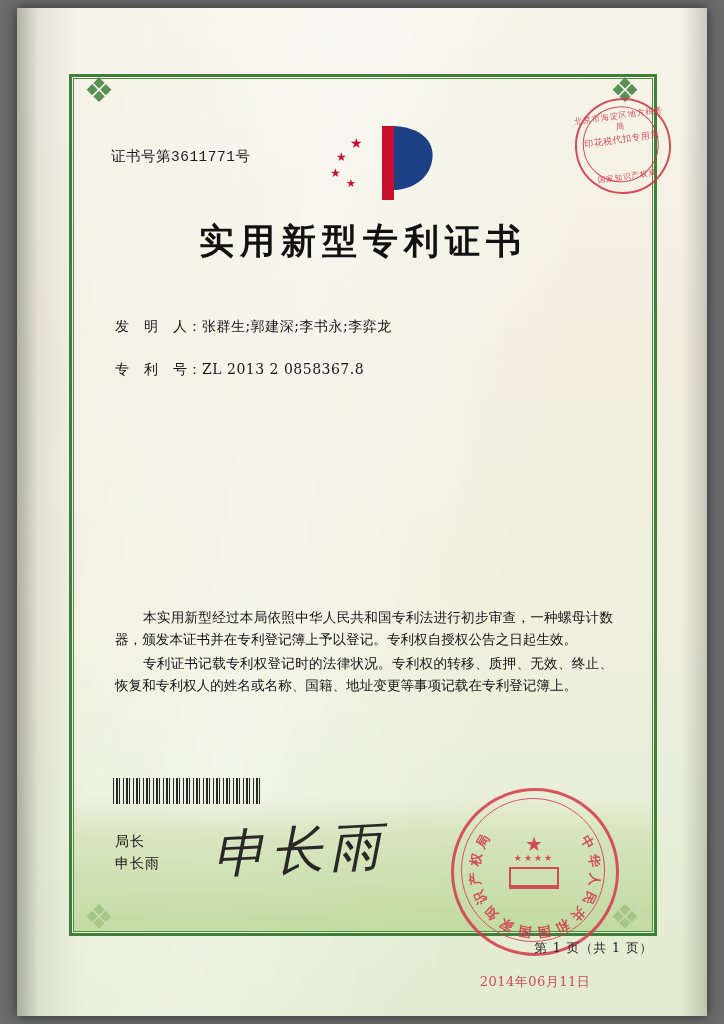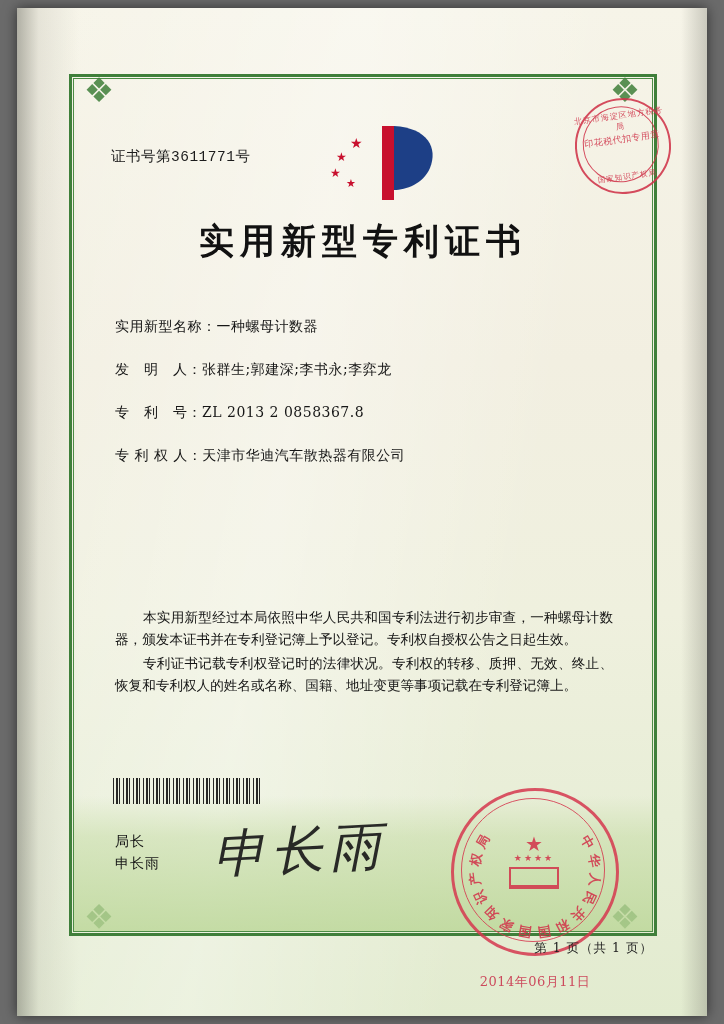--- a/index.html
+++ b/index.html
@@ -369,30 +369,24 @@
         <path d="M58 6 L70 6 L70 80 L58 80 Z" fill="#c8102e"></path>
         <path d="M70 6 C104 8 114 28 106 48 C99 64 82 70 70 70 Z" fill="#1d3f86"></path>
         <path d="M58 6 L46 42 L58 42 Z" fill="#1d3f86" opacity="0.0"></path>
       </svg>
     </div>
 
     <div class="title">实用新型专利证书</div>
 
     <div class="fields">
       <div class="field">
-        <span class="lbl">实用新型名称：</span><span class="val">一种螺母计数器</span>
-      </div>
-      <div class="field">
         <span class="lbl">发　明　人：</span><span class="val">张群生;郭建深;李书永;李弈龙</span>
       </div>
       <div class="field">
         <span class="lbl">专　利　号：</span><span class="val">ZL 2013 2 0858367.8</span>
-      </div>
-      <div class="field">
-        <span class="lbl">专 利 权 人：</span><span class="val">天津市华迪汽车散热器有限公司</span>
       </div>
     </div>
 
     <div class="paras">
       <p>本实用新型经过本局依照中华人民共和国专利法进行初步审查，一种螺母计数器，颁发本证书并在专利登记簿上予以登记。专利权自授权公告之日起生效。</p>
       <p>专利证书记载专利权登记时的法律状况。专利权的转移、质押、无效、终止、恢复和专利权人的姓名或名称、国籍、地址变更等事项记载在专利登记簿上。</p>
     </div>
 
     <div class="greenband"></div>
 

